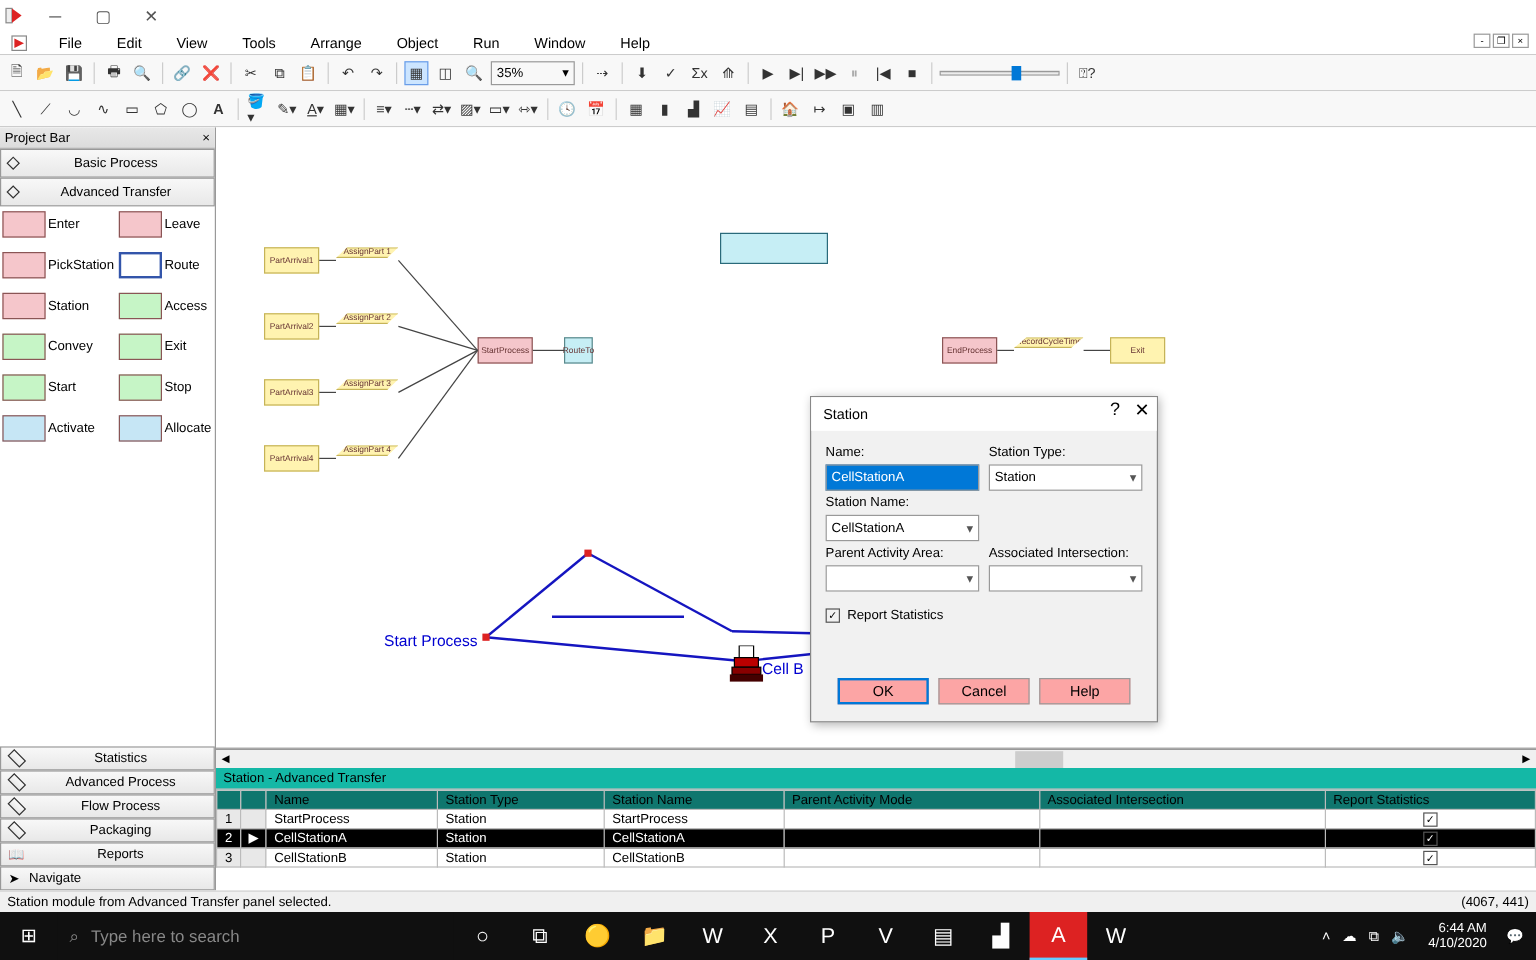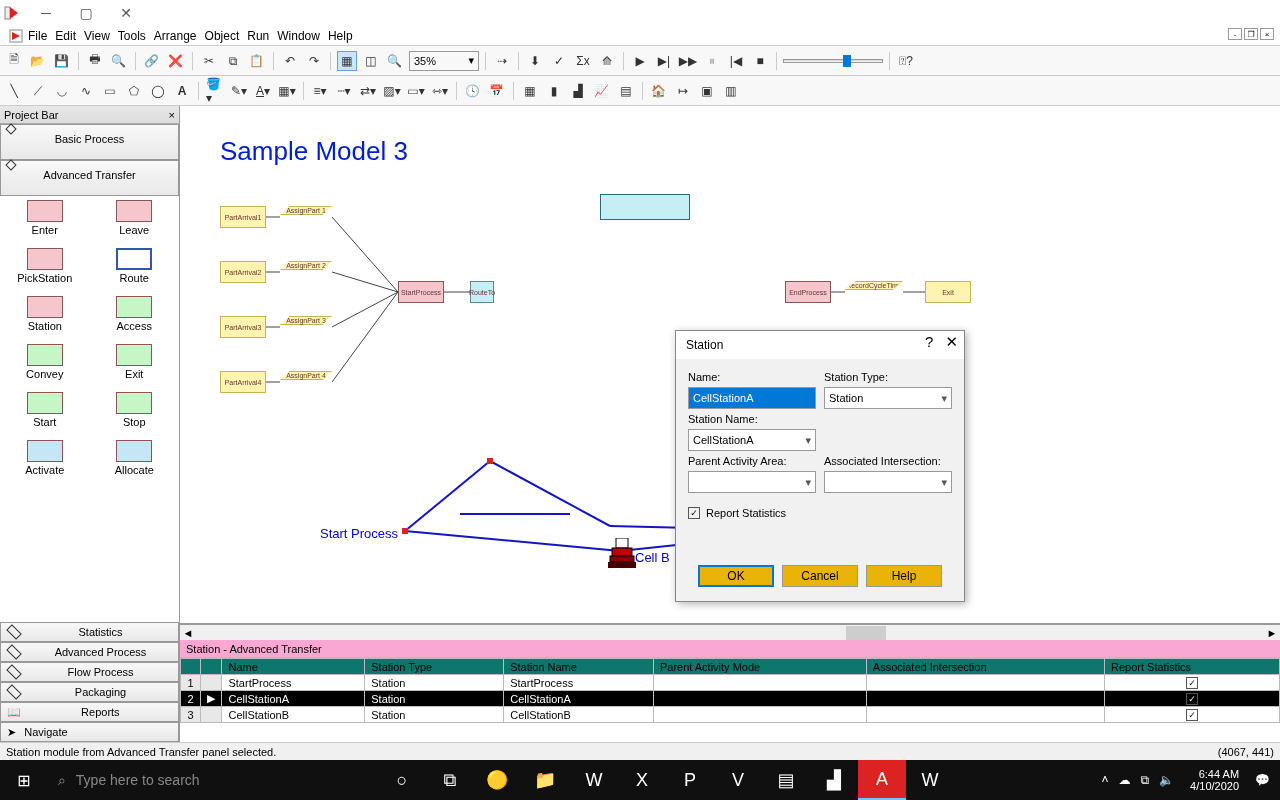--- a/index.html
+++ b/index.html
@@ -3,60 +3,60 @@
 <meta charset="utf-8">
 <style>
 * { box-sizing: border-box; margin: 0; padding: 0; font-family: "Segoe UI", Tahoma, sans-serif; }
 body { width: 1280px; height: 800px; background: #fff; overflow: hidden; font-size: 11px; display: flex; flex-direction: column; }
 .titlebar { height: 26px; background: #fff; display: flex; align-items: center; padding: 0 4px; }
 .titlebar .logo { width: 16px; height: 16px; margin-right: 6px; }
 .logo svg { display: block; }
 .titlebar .title { flex: 1; font-size: 12px; color: #555; }
 .win-controls { display: flex; }
 .win-controls div { width: 40px; height: 22px; display: flex; align-items: center; justify-content: center; font-size: 14px; color: #555; }
-.menubar { height: 20px; border-bottom: 1px solid #ccc; display: flex; align-items: center; padding: 0 8px; gap: 0; font-size: 12px; color: #000; }
+.menubar { height: 20px; border-bottom: 1px solid #ccc; display: flex; align-items: center; padding: 0 8px; gap: 21px; font-size: 12px; color: #000; }
 .menubar span { padding: 1px 4px; }
 .mini-controls { position: absolute; right: 6px; top: 28px; display: flex; gap: 2px; }
 .mini-controls div { width: 14px; height: 12px; border: 1px solid #999; font-size: 8px; display: flex; align-items: center; justify-content: center; }
 .toolbar1, .toolbar2 { height: 30px; border-bottom: 1px solid #ccc; display: flex; align-items: center; padding: 0 4px; gap: 4px; background: #f8f8f8; }
 .tbtn { width: 20px; height: 20px; display: flex; align-items: center; justify-content: center; font-size: 12px; color: #333; border: 1px solid transparent; }
 .sep { width: 1px; height: 18px; background: #ccc; margin: 0 2px; }
 .zoom { width: 70px; height: 20px; border: 1px solid #999; font-size: 11px; padding: 0 4px; display: flex; align-items: center; justify-content: space-between; }
 .slider-box { width: 100px; height: 16px; display: flex; align-items: center; }
 .slider-track { height: 4px; flex: 1; background: linear-gradient(#ccc,#fff); border: 1px solid #999; position: relative; }
 .slider-thumb { width: 8px; height: 12px; background: #0078d7; position: absolute; top: -5px; left: 60%; }
 .main { flex: 1; display: flex; overflow: hidden; }
 .projbar { width: 180px; border-right: 1px solid #999; display: flex; flex-direction: column; background: #fff; }
 .projbar-header { height: 18px; background: linear-gradient(#e8e8e8,#dcdcdc); padding: 0 4px; display: flex; align-items: center; justify-content: space-between; font-size: 11px; border-bottom: 1px solid #aaa; }
-.section { height: 36px; border: 1px solid #999; background: linear-gradient(#f8f8f8,#e8e8e8); display: flex; align-items: center; justify-content: center; font-size: 11px; cursor:pointer;flex-direction:column;}
+.section { height: 24px; border: 1px solid #999; background: linear-gradient(#f8f8f8,#e8e8e8); display: flex; align-items: center; justify-content: center; font-size: 11px; cursor:pointer;}
 .section .diamond { width: 8px; height: 8px; border: 1px solid #333; transform: rotate(45deg); margin-right: auto; margin-left: 6px; }
 .section span { flex: 1; text-align: center; }
 .palette { flex: 1; overflow-y: auto; padding: 4px 2px; display: grid; grid-template-columns: 1fr 1fr; gap: 12px 4px; align-content: start; }
-.palette-item { display: flex; flex-direction: column; align-items: center; gap: 2px; font-size: 11px; }
+.palette-item { display: flex; align-items: center; gap: 2px; font-size: 11px; }
 .shape { width: 36px; height: 22px; border: 1px solid #8a5555; }
 .shape.pink { background: #f5c6cb; }
 .shape.green { background: #c6f5c6; }
 .shape.cyan { background: #c6e6f5; }
 .shape.route { border: 2px solid #3355aa; background: #fff; }
 .navbottom div { height: 20px; border: 1px solid #999; background: linear-gradient(#f8f8f8,#e8e8e8); display: flex; align-items: center; font-size: 11px; padding: 0 6px; cursor:pointer;}
 .navbottom .diamond { width: 8px; height: 8px; border: 1px solid #333; transform: rotate(45deg); margin-right: 8px; }
 .canvas-area { flex: 1; position: relative; background: #fff; overflow: hidden; display: flex; flex-direction: column; }
 .canvas { flex: 1; position: relative; overflow: hidden; border-bottom: 1px solid #999; }
 .canvas h2 { color: #0020d0; font-weight: normal; font-size: 26px; position: absolute; left: 40px; top: 30px; }
 .node { position: absolute; font-size: 7px; display: flex; align-items: center; justify-content: center; color: #633; }
 .node.rect { width: 46px; height: 22px; }
 .node.yellowA { background: #fff3b0; border: 1px solid #c5b358; }
 .node.yellowB { background: #fff3b0; border: 1px solid #c5b358; clip-path: polygon(18% 0,100% 0,82% 100%,0 100%); width:52px; }
 .node.pink { background: #f5c6cb; border: 1px solid #8a5555; }
 .node.cyan { background: #c6eef5; border: 1px solid #5a888a; }
 .textlabel { position: absolute; color: #0000d0; font-size: 13px; }
 .scroll-h { height: 16px; background: #f0f0f0; border-top: 1px solid #999; display: flex; align-items: center; }
 .scroll-h .thumb { width: 40px; height: 14px; background: #cdcdcd; margin-left: 650px; }
 .spreadsheet { height: 102px; display: flex; flex-direction: column; background: #fff; }
-.ss-title { height: 18px; background: #f9a8d4; padding: 0 6px; font-size: 11px; display: flex; align-items: center; border-bottom: 1px solid #bbb; }
+.ss-title { height: 18px; background: #14b8a6; padding: 0 6px; font-size: 11px; display: flex; align-items: center; border-bottom: 1px solid #bbb; }
 .ss-table { font-size: 11px; border-collapse: collapse; }
 .ss-table th, .ss-table td { border: 1px solid #bbb; padding: 1px 6px; text-align: left; height: 16px; white-space: nowrap; }
 .ss-table th { background: #0f766e; font-weight: normal; }
 .ss-table tr.sel td { background: #000; color: #fff; }
 .ss-table td.rownum { background: #e8e8e8; text-align: center; width: 20px; }
 .ss-table td.rownum.sel { background: #000; color: #fff; }
 .ss-table td.arrowcell { width:14px; text-align:center;}
 .checkbox { width: 12px; height: 12px; border: 1px solid #555; display: inline-flex; align-items: center; justify-content: center; font-size: 9px; }
 .statusbar { height: 18px; background: #f0f0f0; border-top: 1px solid #ccc; display: flex; align-items: center; padding: 0 6px; font-size: 11px; justify-content: space-between; }
 .taskbar { height: 40px; background: #101010; display: flex; align-items: center; color: #fff; }
@@ -70,21 +70,21 @@
 .dialog { position: absolute; left: 495px; top: 224px; width: 290px; background: #f1f1f1; border: 1px solid #888; box-shadow: 2px 2px 8px rgba(0,0,0,.3); }
 .dialog .dlg-title { height: 28px; display: flex; align-items: center; padding: 0 10px; font-size: 12px; background:#fff; }
 .dialog .dlg-controls { position: absolute; right: 6px; top: 2px; display: flex; gap: 12px; font-size: 15px; }
 .dialog .body { padding: 12px 12px 4px; display: grid; grid-template-columns: 1fr 1fr; gap: 4px 8px; font-size: 11px; }
 .dialog .body .full { grid-column: 1/3; }
 .dialog input[type=text], .dialog .combo { height: 22px; border: 1px solid #999; background: #fff; padding: 0 4px; font-size: 11px; width: 100%; display: flex; align-items: center; justify-content: space-between; }
 .dialog .combo::after { content: "▾"; color: #555; }
 .dialog input.selected { background: #0078d7; color: #fff; }
 .dialog .checkrow { grid-column: 1/3; display: flex; align-items: center; gap: 6px; margin: 10px 0 30px; }
 .dialog .btnrow { grid-column: 1/3; display: flex; justify-content: center; gap: 8px; margin-top: 12px; padding-bottom: 10px; }
-.dialog .btn { width: 76px; height: 22px; border: 1px solid #999; background: #eab308; font-size: 12px; display:flex; align-items:center; justify-content:center;}
+.dialog .btn { width: 76px; height: 22px; border: 1px solid #999; background: #fca5a5; font-size: 12px; display:flex; align-items:center; justify-content:center;}
 .dialog .btn.primary { border: 2px solid #0078d7; }
 svg.connector { position: absolute; left: 0; top: 0; pointer-events: none; }
 </style>
 </head>
 <body>
 
 <div class="titlebar">
   <div class="logo">
     <svg width="16" height="16">
         <rect x="1" y="2" width="5" height="12" fill="#eee" stroke="#888"></rect>
@@ -295,21 +295,20 @@
         </div>
         <div>
           <span style="margin-right:8px;">➤</span>
           <span style="flex:1;">Navigate</span>
         </div>
       </div>
   </div>
 
   <div class="canvas-area">
     <div class="canvas">
-      <h2>Sample Model 3</h2>
 
       <div class="node rect yellowA" style="left:40px;top:100px">PartArrival1</div>
       <div class="node yellowB" style="left:100px;top:100px">AssignPart 1</div>
       <div class="node rect yellowA" style="left:40px;top:155px">PartArrival2</div>
       <div class="node yellowB" style="left:100px;top:155px">AssignPart 2</div>
       <div class="node rect yellowA" style="left:40px;top:210px">PartArrival3</div>
       <div class="node yellowB" style="left:100px;top:210px">AssignPart 3</div>
       <div class="node rect yellowA" style="left:40px;top:265px">PartArrival4</div>
       <div class="node yellowB" style="left:100px;top:265px">AssignPart 4</div>
 

